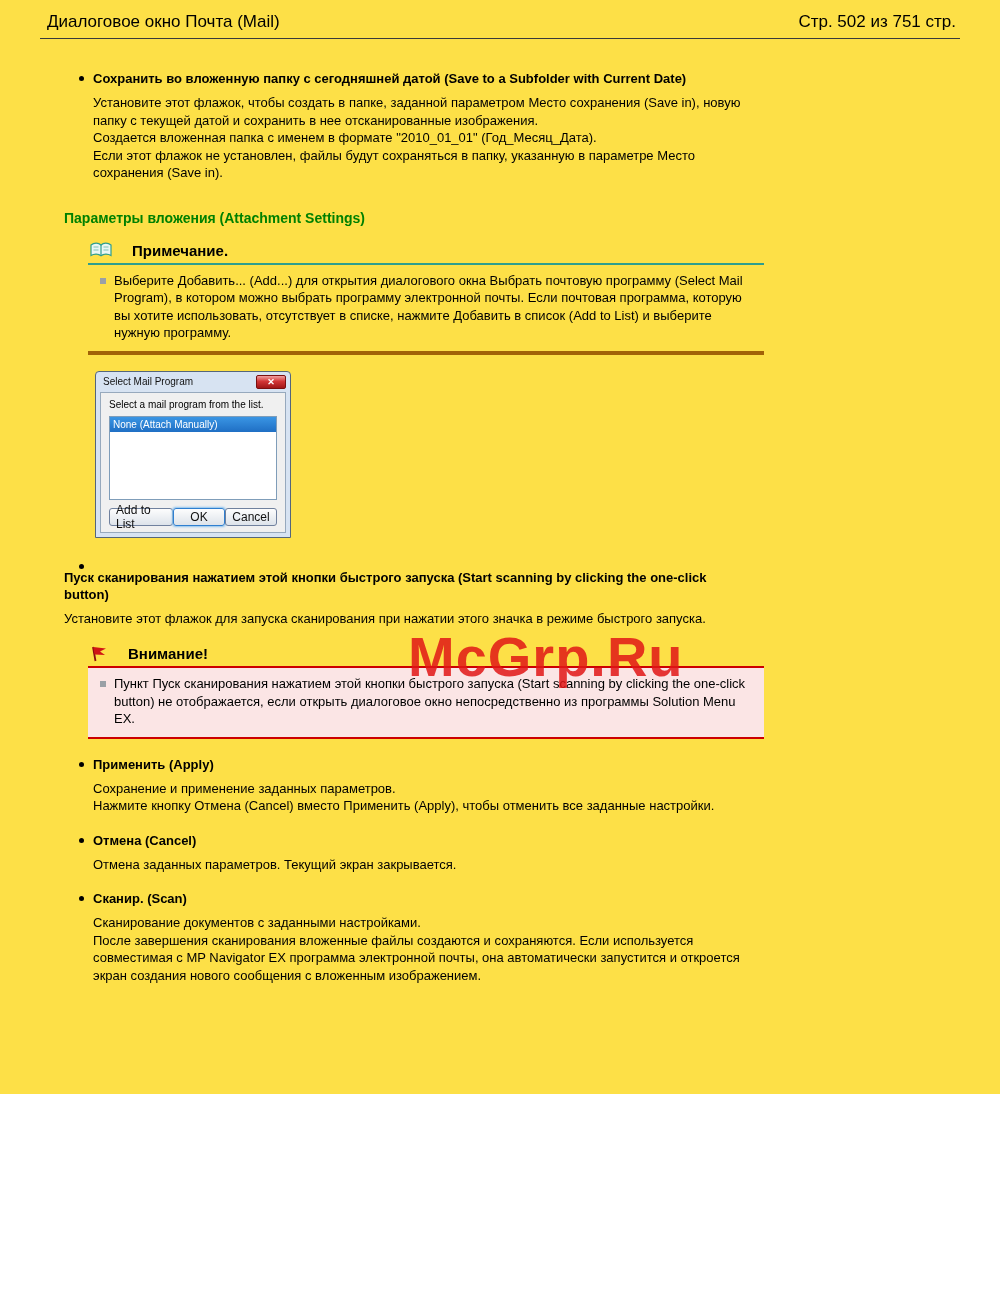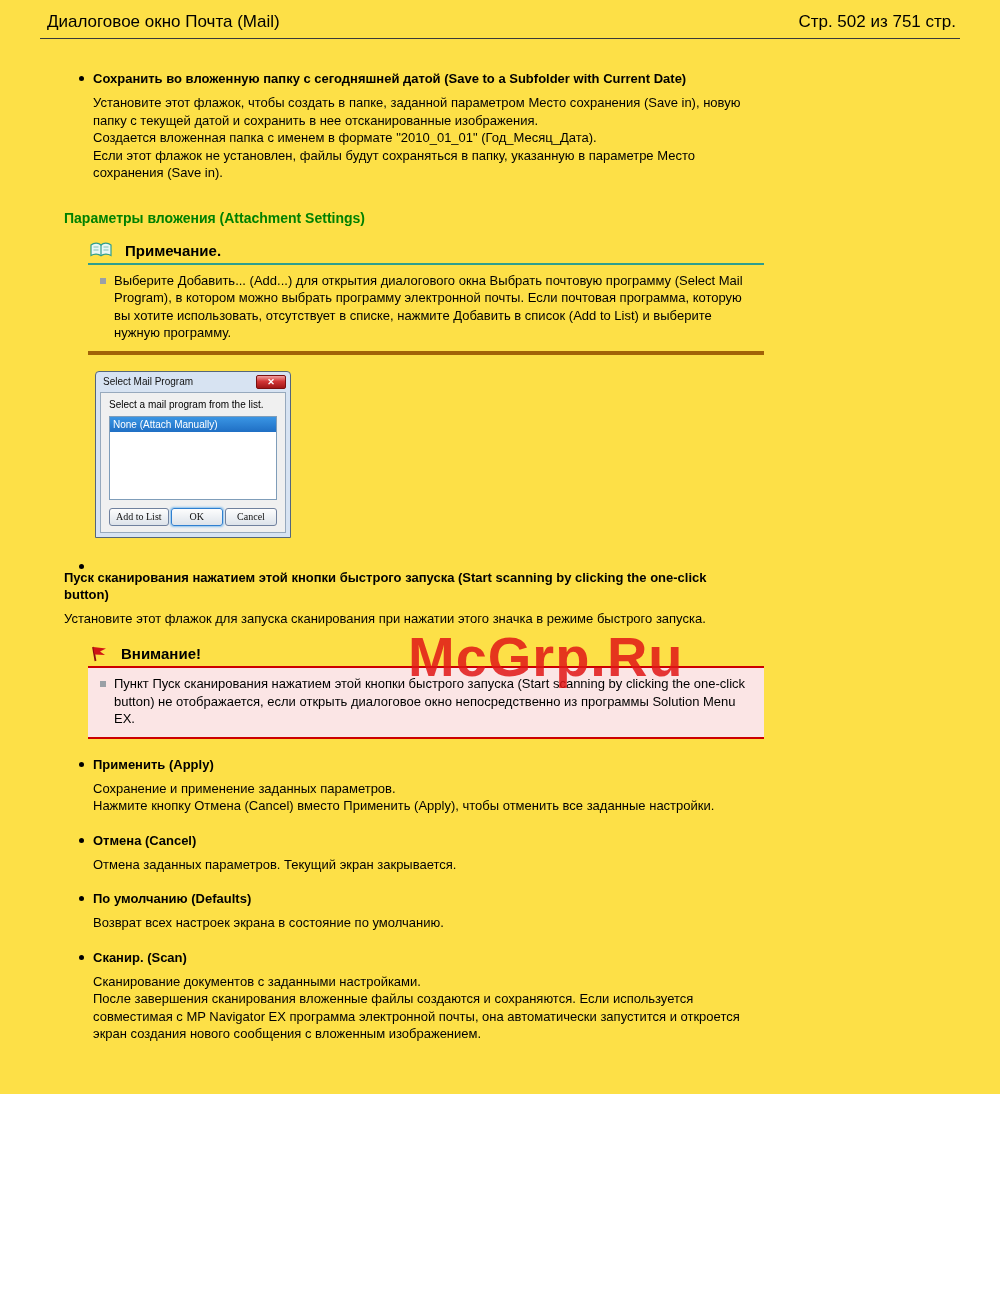--- a/index.html
+++ b/index.html
@@ -20,21 +20,21 @@
 
   .bitem { display: flex; margin-top: 17px; }
   .dot { flex: none; width: 5px; height: 5px; border-radius: 50%; background: #000;
          margin: 6px 9px 0 15px; }
   .bcontent { max-width: 676px; }
   .bhead { font-size: 13px; font-weight: bold; line-height: 17px; }
   .btext { font-size: 13px; line-height: 17.5px; margin-top: 7px; white-space: pre-line; }
 
   
   .infobox { margin: 14px 0 0 24px; width: 676px; }
-  .box-title-row { display: flex; align-items: center; gap: 13px; padding: 2px 0 4px 2px; }
+  .box-title-row { display: flex; align-items: center; gap: 20px; padding: 2px 0 4px 2px; }
   .box-title { font-size: 15px; font-weight: bold; }
   .note-box .box-title-row { border-bottom: 2px solid #2E9E8E; }
   .note-body { border-bottom: 4px solid #a16207; padding: 7px 8px 9px 6px; }
   .warn-box { margin-top: 16px; }
   .warn-box .box-title-row { border-bottom: 2px solid #CC0000; }
   .warn-body { background: #FBE5E5; border-bottom: 2px solid #CC0000; padding: 7px 14px 9px 6px; }
   .sq-item { display: flex; }
   .sq { flex: none; width: 6px; height: 6px; background: #9aa0a6; margin: 6px 8px 0 6px; }
   .sq-text { font-size: 13px; line-height: 17.5px; white-space: pre-line; }
   .box-icon { flex: none; display: inline-flex; }
@@ -48,24 +48,24 @@
   .dlg-close { width: 30px; height: 14px; border: 1px solid #7a0f0f; border-radius: 2px;
                background: linear-gradient(#f0a0a0, #d23535 45%, #a01616);
                color: #fff; font-size: 9px; line-height: 12px; text-align: center;
                font-weight: bold; }
   .dlg-body { background: #f0f0f0; border: 1px solid #97a9bd; padding: 6px 8px 6px 8px; }
   .dlg-instruction { font-size: 10px; margin-bottom: 6px; }
   .listbox { background: #fff; border: 1px solid #7f9db9; height: 84px; margin-bottom: 8px; }
   .list-item { font-size: 10px; padding: 2px 3px; }
   .list-item.selected { background: linear-gradient(#3a95e4, #1f6fc4); color: #fff; }
   .dlg-buttons { display: flex; justify-content: space-between; }
-  .dlg-btn { font-size: 10px; height: 18px; min-width: 52px; display: inline-flex;
+  .dlg-btn { font-size: 12px; height: 18px; min-width: 52px; display: inline-flex;
              align-items: center; justify-content: center; padding: 0 6px;
              background: linear-gradient(#fdfdfd, #dde3ea); border: 1px solid #70819e;
-             border-radius: 3px; color: #111; font-family: Liberation Serif, serif; }
+             border-radius: 3px; color: #111; }
   .dlg-btn.ok { border-color: #2f7fd0; box-shadow: 0 0 2px 1px #8cc2ee; }
 
   
   .watermark { position: absolute; left: 408px; top: 624px; font-size: 56px;
                font-weight: bold; color: rgba(224, 22, 22, 0.85); letter-spacing: 1px;
                font-family: "Liberation Sans", sans-serif; pointer-events: none; }
 
   
   .top-link { position: absolute; left: 726px; top: 1133px; font-size: 13px;
               color: #2e8b2e; text-decoration: none; cursor: pointer;
@@ -174,27 +174,20 @@
     </div>
 
     <div class="bitem">
       <span class="dot"></span>
       <div class="bcontent">
         <div class="bhead">Отмена (Cancel)</div>
         <p class="btext">Отмена заданных параметров. Текущий экран закрывается.</p>
       </div>
     </div>
 
-    <div class="bitem">
-      <span class="dot"></span>
-      <div class="bcontent">
-        <div class="bhead">По умолчанию (Defaults)</div>
-        <p class="btext">Возврат всех настроек экрана в состояние по умолчанию.</p>
-      </div>
-    </div>
 
     <div class="bitem">
       <span class="dot"></span>
       <div class="bcontent">
         <div class="bhead">Сканир. (Scan)</div>
         <p class="btext">Сканирование документов с заданными настройками.
 После завершения сканирования вложенные файлы создаются и сохраняются. Если используется совместимая с MP Navigator EX программа электронной почты, она автоматически запустится и откроется экран создания нового сообщения с вложенным изображением.</p>
       </div>
     </div>
 

